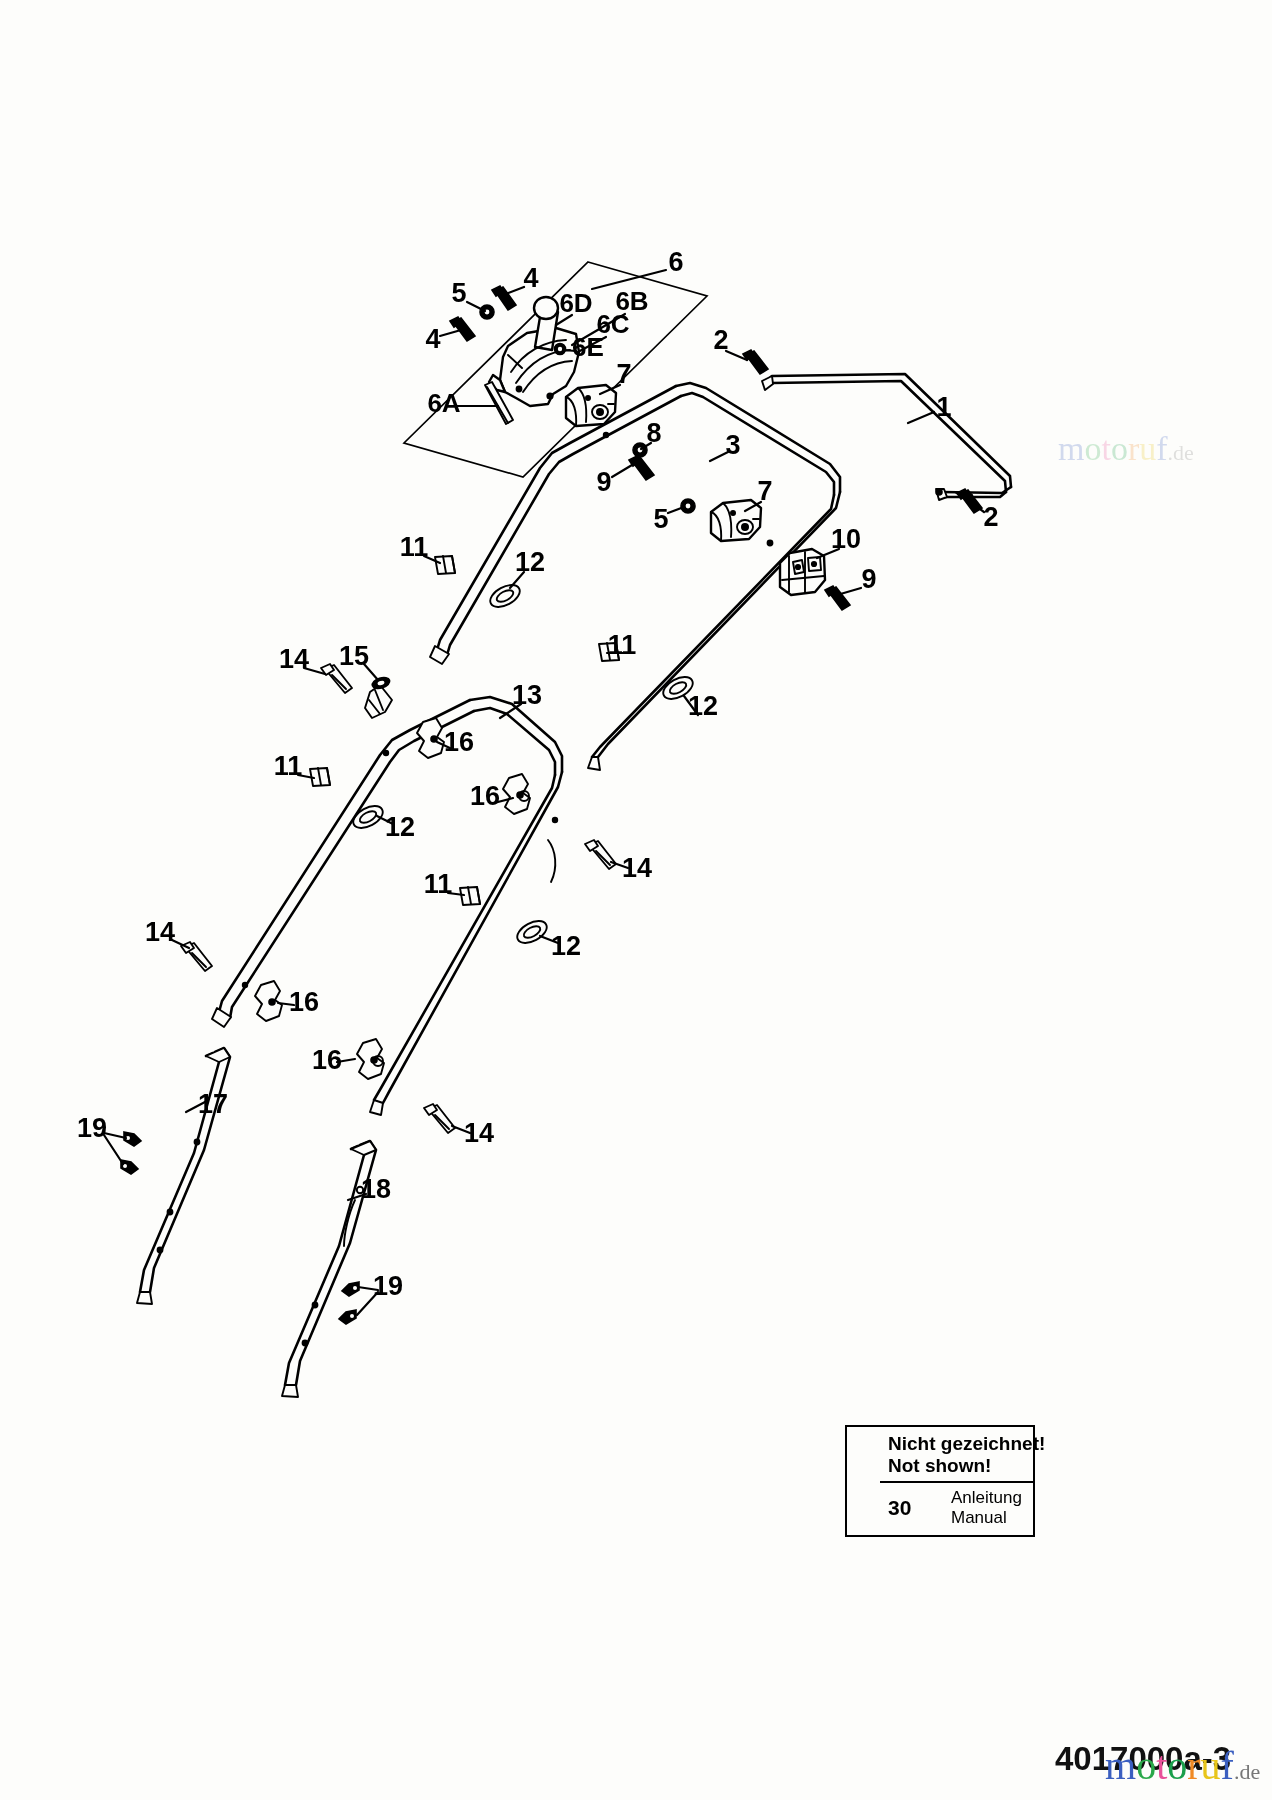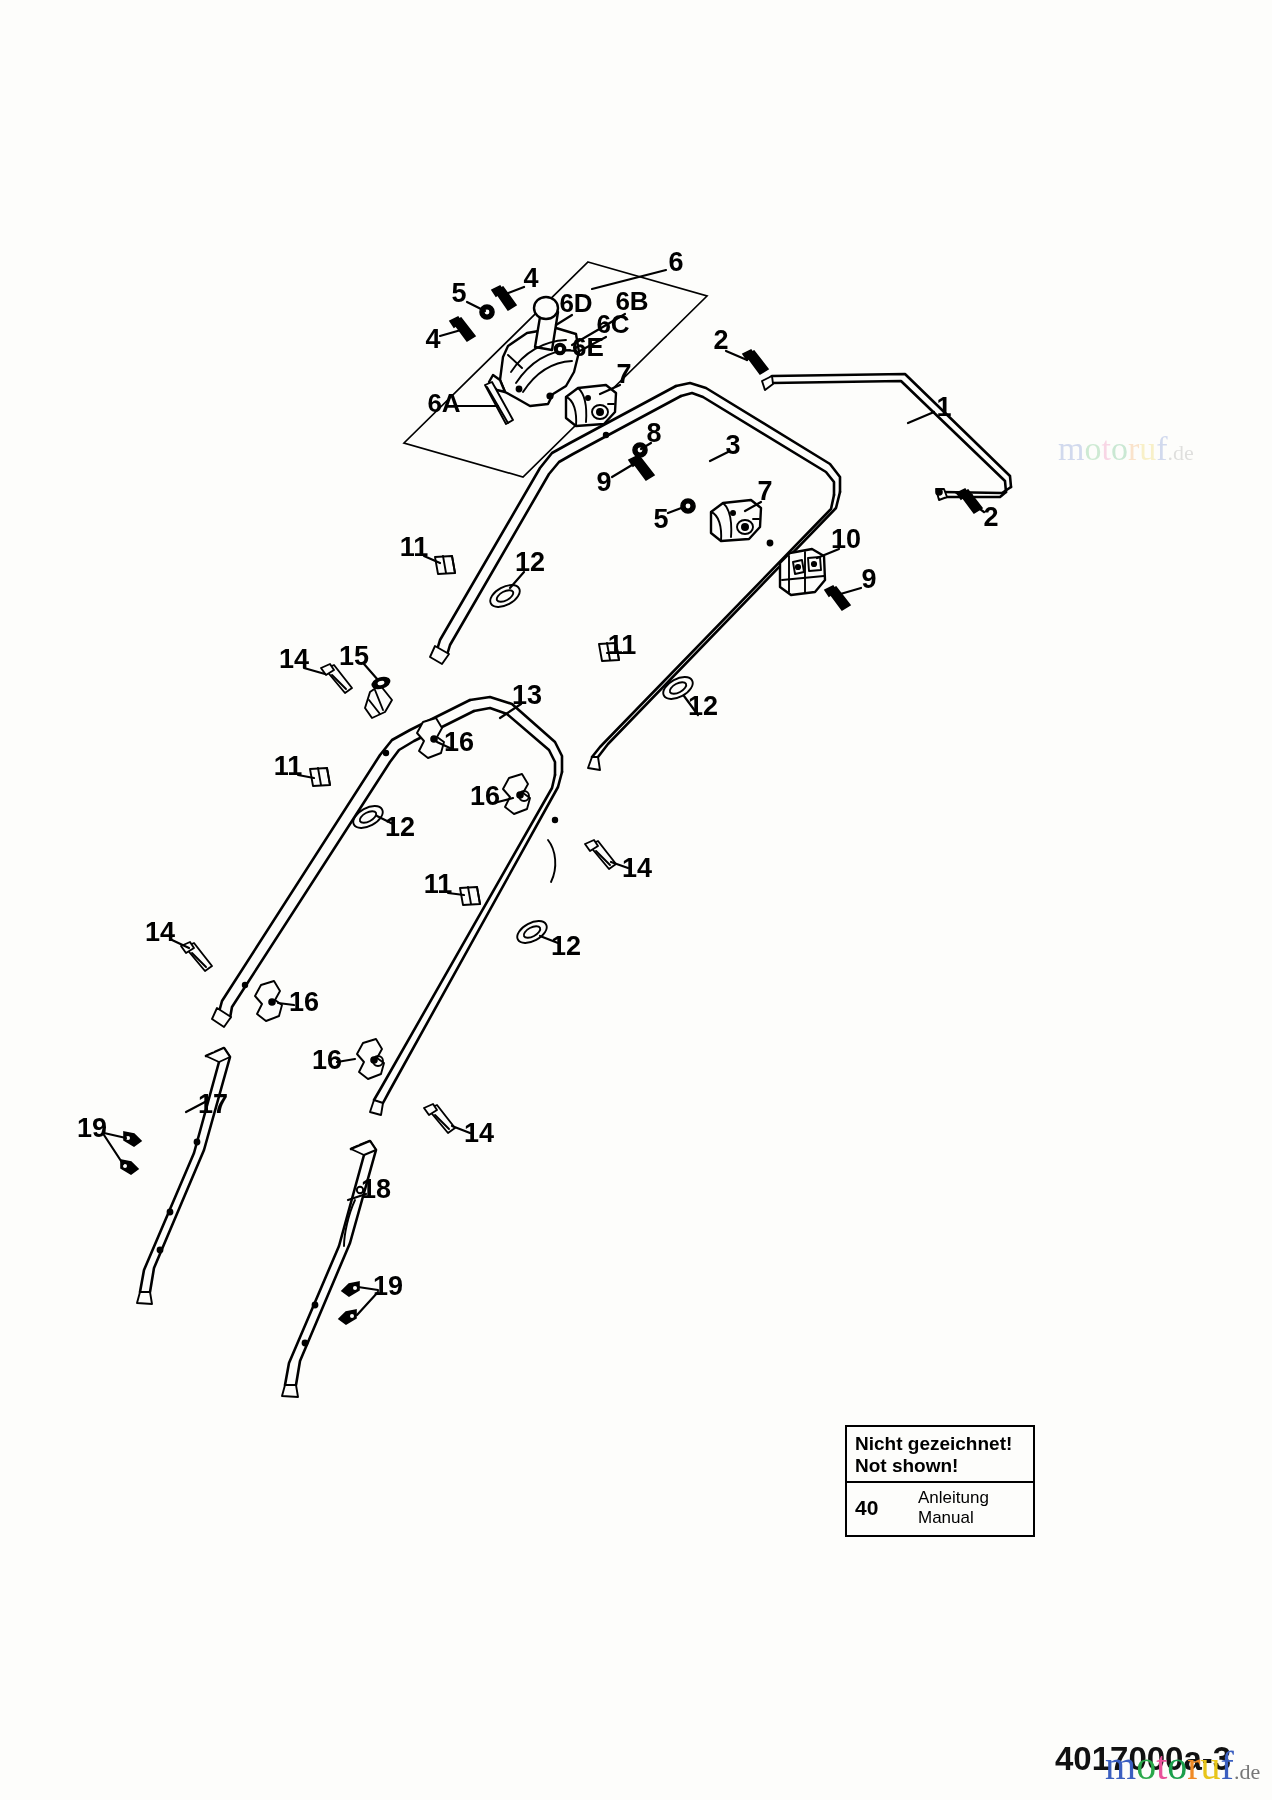--- a/index.html
+++ b/index.html
@@ -22,20 +22,21 @@
     dominant-baseline:middle;
   }
   .callout-text.sub{font-size:26px;}
 
   
   #legend{
     position:absolute;
     border:2px solid #000;
     background:#fdfdfb;
     box-sizing:border-box;
+    padding-left:33px;
   }
   #legend .ln1,#legend .ln2{
     font-weight:bold;font-size:19px;color:#000;
     line-height:22px;white-space:nowrap;
   }
   #legend .lg-head{padding:6px 8px 4px 8px;}
   #legend .lg-divider{height:2px;background:#000;}
   #legend .lg-row{display:flex;align-items:center;padding:5px 8px 7px 8px;}
   #legend .lg-num{font-weight:bold;font-size:21px;width:34px;}
   #legend .lg-lbl{font-size:17px;line-height:20px;font-weight:normal;margin-left:29px;}
@@ -473,21 +474,21 @@
 
   </svg>
 
   <div id="legend" style="left:845px;top:1425px;width:190px;">
     <div class="lg-head">
       <div class="ln1">Nicht gezeichnet!</div>
       <div class="ln2">Not shown!</div>
     </div>
     <div class="lg-divider"></div>
     <div class="lg-row">
-      <div class="lg-num">40</div>
+      <div class="lg-num">30</div>
       <div class="lg-lbl">
         <div>Anleitung</div>
         <div>Manual</div>
       </div>
     </div>
   </div>
 
   <div id="partno" style="left:1055px;top:1740px;">4017000a-3</div>
 
   <div id="wm-bottom" class="wm">

